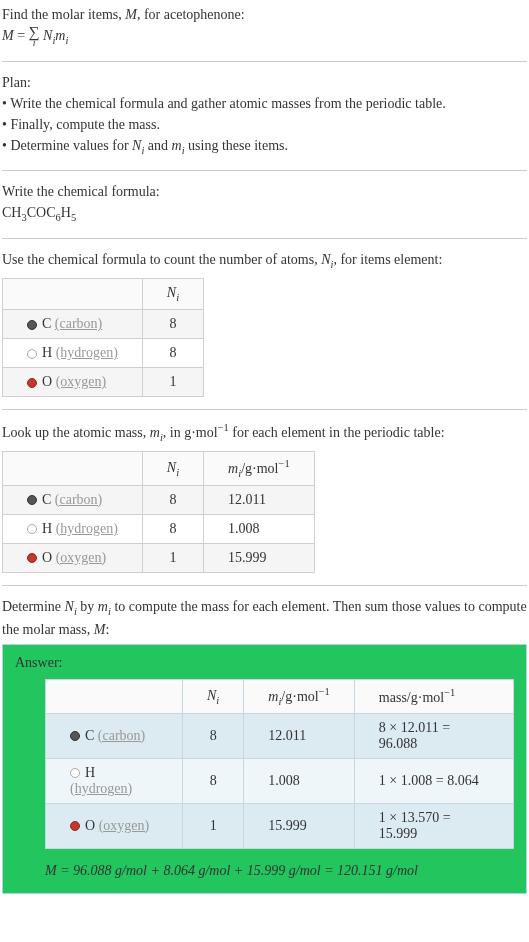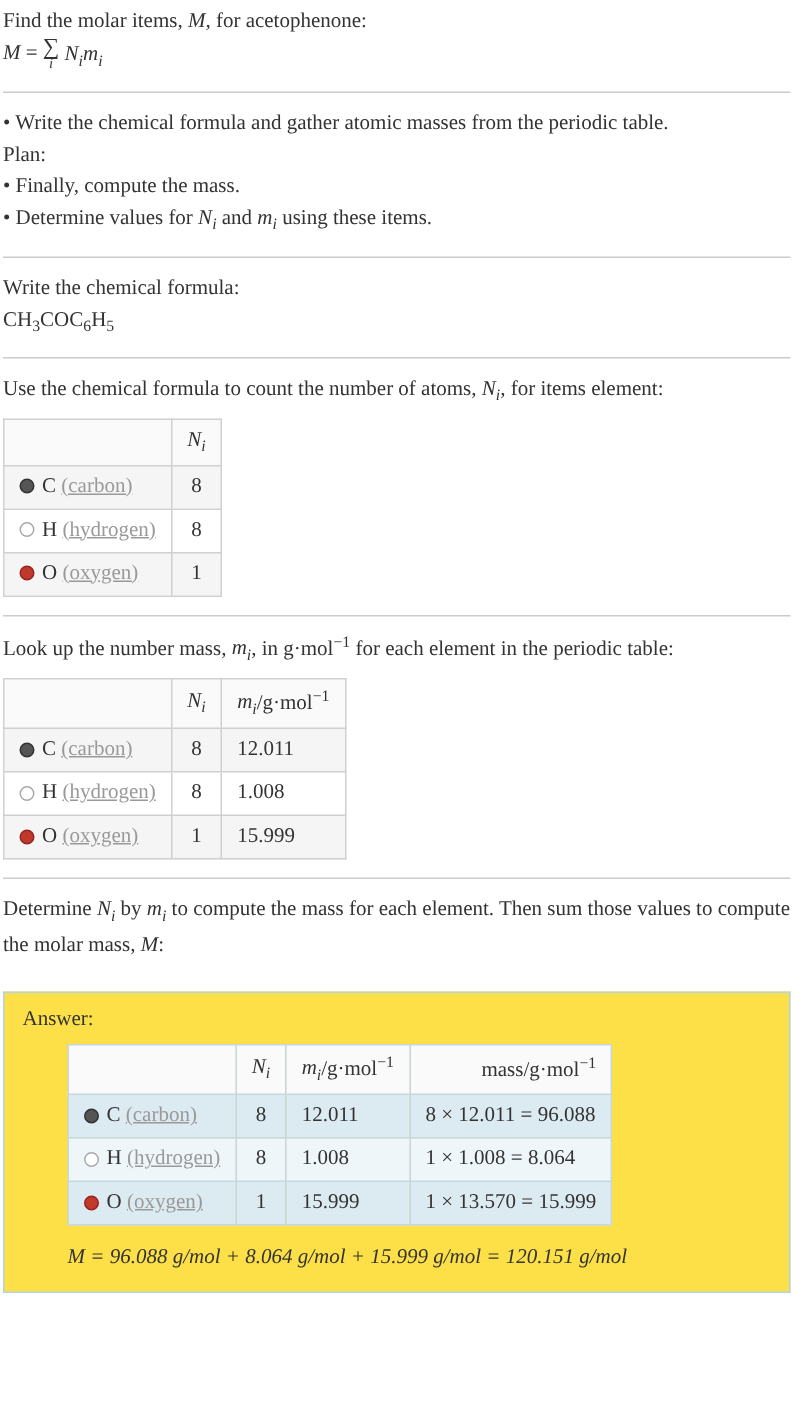--- a/index.html
+++ b/index.html
@@ -8,31 +8,31 @@
     .hr { border: none; border-top: 1px solid #ccc; margin: 10px 0; }
     .text-line { line-height: 1.5; }
     .formula { font-style: italic; }
     .math { font-family: Georgia, serif; }
     sub { font-size: 0.75em; vertical-align: sub; }
     sup { font-size: 0.75em; vertical-align: super; }
     .sigma { font-size: 1.1em; }
     .sigma-wrap { display: inline-flex; flex-direction: column; align-items: center; vertical-align: middle; line-height: 0.9; }
     .sigma-sub { font-size: 0.7em; font-style: italic; }
     table { border-collapse: collapse; margin-top: 6px; }
-    th, td { border: 1px solid #d0d0d0; padding: 6px 10px; text-align: left; font-weight: normal; }
-    th { background: #fafafa; text-align: right; }
+    th, td { border: 1px solid #d0d0d0; padding: 6px 24px; text-align: left; font-weight: normal; }
+    th { background: #fafafa; }
     .row-even { background: #f5f5f5; }
     .row-odd { background: #fff; }
     .dot { display: inline-block; width: 10px; height: 10px; border-radius: 50%; margin-right: 5px; vertical-align: middle; }
     .dot-carbon { background: #555; border: 1px solid #333; }
     .dot-hydrogen { background: #fff; border: 1px solid #aaa; }
     .dot-oxygen { background: #c0392b; border: 1px solid #922; }
     .elem-label { color: #999; text-decoration: underline; }
     .elem-sym { color: #333; font-weight: normal; }
-    .answer-box { background: #fde047; border: 1px solid #b0d4e3; padding: 10px 12px 14px 12px; margin-top: 20px; }
+    .answer-box { background: #22c55e; border: 1px solid #b0d4e3; padding: 10px 12px 14px 12px; margin-top: 4px; }
     .answer-label { margin-bottom: 8px; }
     .answer-box table { margin-left: 30px; }
     .answer-box th, .answer-box td { border: 1px solid #c5d8e0; }
     .answer-box .row-even { background: #dceaf1; }
     .answer-box .row-odd { background: #eef6fa; }
     .final-eq { margin-top: 14px; margin-left: 30px; font-style: italic; }
     .num-col { text-align: center; }
   </style>
 </head>
 <body>
@@ -45,22 +45,22 @@
     <span class="formula">M</span><span> = </span><span class="sigma-wrap">
         <span class="sigma">∑</span>
         <span class="sigma-sub">i</span>
       </span> <span class="formula"><i>N<sub>i</sub>m<sub>i</sub></i></span>
   </div>
 </div>
 
 <hr class="hr">
 
 <div class="section">
+  <div class="text-line">Plan:</div>
   <div class="text-line">• Write the chemical formula and gather atomic masses from the periodic table.</div>
-  <div class="text-line">Plan:</div>
   <div class="text-line">• Finally, compute the mass.</div>
   <div class="text-line">
     <span>• Determine values for </span><i><span>N<sub>i</sub></span></i><span> and </span><i><span>m<sub>i</sub></span></i><span> using these items.</span>
   </div>
 </div>
 
 <hr class="hr">
 
 <div class="section">
   <div class="text-line">Write the chemical formula:</div>
@@ -92,21 +92,21 @@
       <td class="num-col">1</td>
     </tr>
   </tbody>
     </table>
 </div>
 
 <hr class="hr">
 
 <div class="section">
   <div class="text-line">
-    <span>Look up the number mass, </span><i>m<sub>i</sub></i><span>, in g·mol</span><sup>−1</sup><span> for each element in the periodic table:</span>
+    <span>Look up the atomic mass, </span><i>m<sub>i</sub></i><span>, in g·mol</span><sup>−1</sup><span> for each element in the periodic table:</span>
   </div>
   <table>
     <tbody>
         <tr>
       <th></th>
       <th class="num-col"><i>N<sub>i</sub></i></th>
       <th><i>m<sub>i</sub></i>/g·mol<sup>−1</sup></th>
     </tr>
     <tr class="row-even">
       <td><span class="dot dot-carbon"></span><span class="elem-sym">C</span> <span class="elem-label">(carbon)</span></td>

